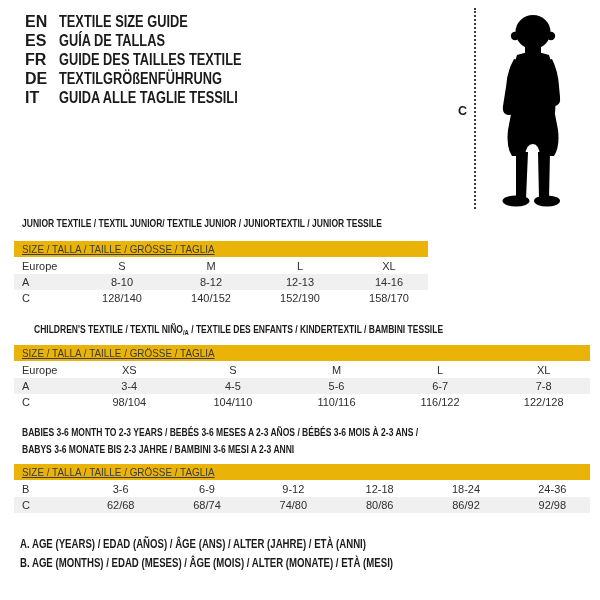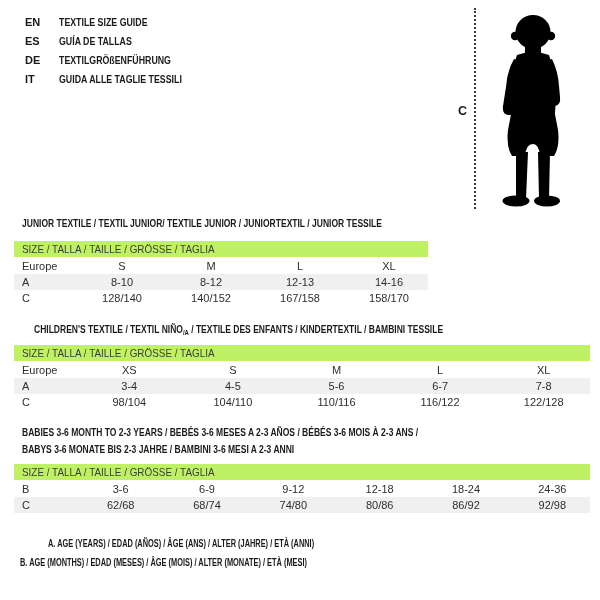--- a/index.html
+++ b/index.html
@@ -13,21 +13,21 @@
 
   
   .cond { display:inline-block; transform-origin:0 50%; white-space:nowrap; }
   .sx74 { transform:scaleX(0.74); }
   .sx80 { transform:scaleX(0.80); }
   .sx90 { transform:scaleX(0.90); }
 
   
   .lang-block { left:25px; top:12px; }
   .lang-row { display:flex; height:19px; align-items:center;
-              font-weight:bold; font-size:11px; }
+              font-weight:bold; font-size:16px; }
   .lang-code { width:34px; flex:0 0 34px; }
 
   
   .figure { left:450px; top:6px; width:146px; height:208px; }
   .measure-label { position:absolute; left:8px; top:98px;
                    font-weight:bold; font-size:12.5px; }
   .dash-line { position:absolute; left:24px; top:2px; height:201px;
                width:0; border-left:2.5px dotted #3c3c3c; }
   .baby-svg { position:absolute; left:33px; top:3px; }
 
@@ -37,48 +37,52 @@
   .t1-title { left:22px; top:215px; }
   .t2-title { left:34px; top:321px; }
   .t3-title { left:22px; top:424px; }
   .sub { font-size:8px; vertical-align:-2px; }
 
   
   .size-table { position:absolute; left:14px; }
   .t1 { top:241px; width:414px; }
   .t2 { top:345px; width:576px; }
   .t3 { top:464px; width:576px; }
-  .bar { height:16px; background:#bef264; display:flex; align-items:center;
+  .bar { height:16px; background:#eab308; display:flex; align-items:center;
          padding-left:8px; font-size:11px; color:#3c3c3c; margin-bottom:1px;
-         box-sizing:border-box; }
+         box-sizing:border-box;text-decoration:underline; }
   .trow { height:16px; display:grid; align-items:center;
           font-size:11px; color:#2e2e2e;gap:11px; }
   .t1 .trow { grid-template-columns:58px repeat(4,1fr); }
   .t2 .trow { grid-template-columns:58px repeat(5,1fr); }
   .t3 .trow { grid-template-columns:58px repeat(6,1fr); }
   .trow .lab { padding-left:8px; }
   .trow .cell { text-align:center; }
   .shaded { background:#f0f0f0; }
 
   
   .legend { left:20px; top:534px; }
-  .legend-line { font-weight:bold; font-size:10px; line-height:19px;
-                 white-space:nowrap;text-align:right; }
+  .legend-line { font-weight:bold; font-size:13px; line-height:19px;
+                 white-space:nowrap; }
 </style>
 </head>
 <body>
 
 <div class="abs lang-block">
   <div class="lang-row">
     <span class="lang-code">EN</span>
     <span class="cond sx80">TEXTILE SIZE GUIDE</span>
   </div>
   <div class="lang-row">
     <span class="lang-code">ES</span>
     <span class="cond sx80">GUÍA DE TALLAS</span>
+  </div>
+  <div class="lang-row">
+    <span class="lang-code">FR</span>
+    <span class="cond sx80">GUIDE DES TAILLES TEXTILE</span>
   </div>
   <div class="lang-row">
     <span class="lang-code">DE</span>
     <span class="cond sx80">TEXTILGRÖßENFÜHRUNG</span>
   </div>
   <div class="lang-row">
     <span class="lang-code">IT</span>
     <span class="cond sx80">GUIDA ALLE TAGLIE TESSILI</span>
   </div>
 </div>
@@ -129,21 +133,21 @@
     <span class="lab">A</span>
     <span class="cell">8-10</span>
     <span class="cell">8-12</span>
     <span class="cell">12-13</span>
     <span class="cell">14-16</span>
   </div>
   <div class="trow">
     <span class="lab">C</span>
     <span class="cell">128/140</span>
     <span class="cell">140/152</span>
-    <span class="cell">167/158</span>
+    <span class="cell">152/190</span>
     <span class="cell">158/170</span>
   </div>
 </div>
 
 <div class="abs section-title t2-title">
   <span class="cond sx74"><span>CHILDREN'S TEXTILE / TEXTIL NIÑO</span><span class="sub">/A</span><span> / TEXTILE DES ENFANTS / KINDERTEXTIL / BAMBINI TESSILE</span></span>
 </div>
 <div class="size-table t2">
   <div class="bar">
     <span class="cond sx90">SIZE / TALLA / TAILLE / GRÖSSE / TAGLIA</span>

